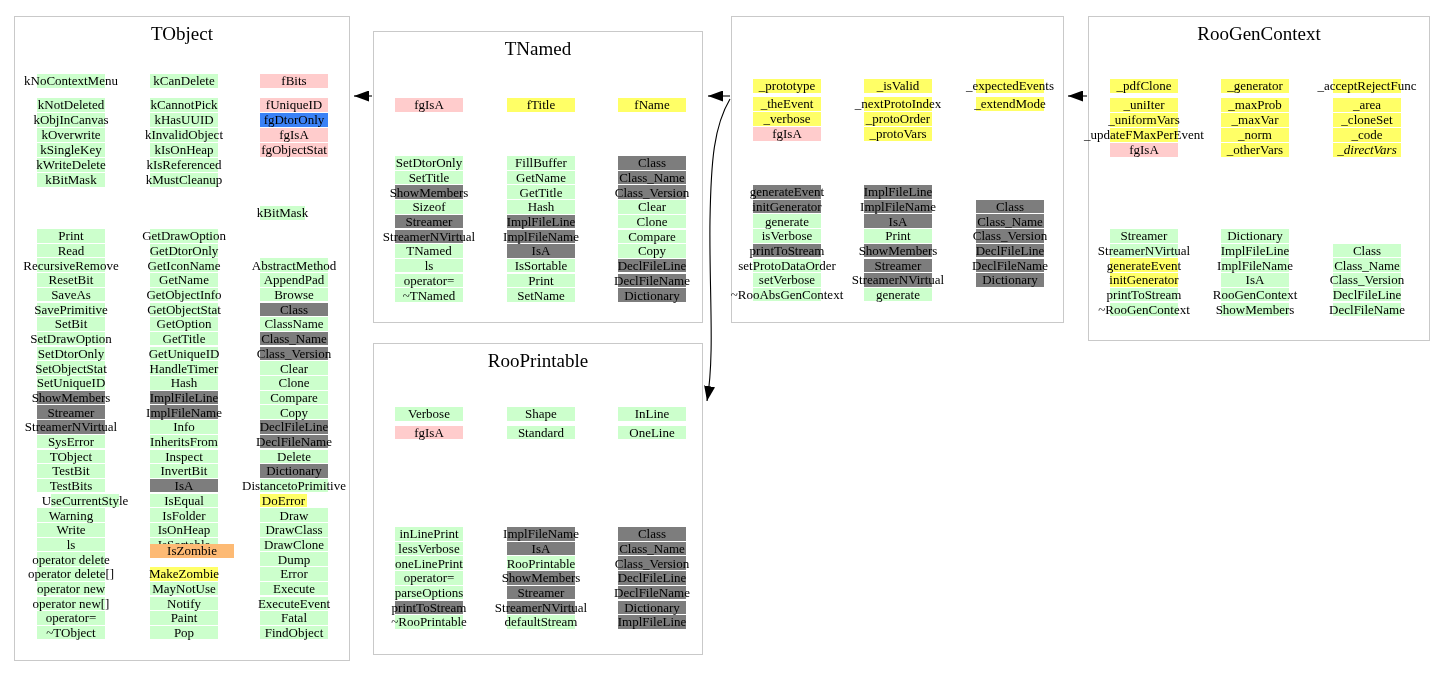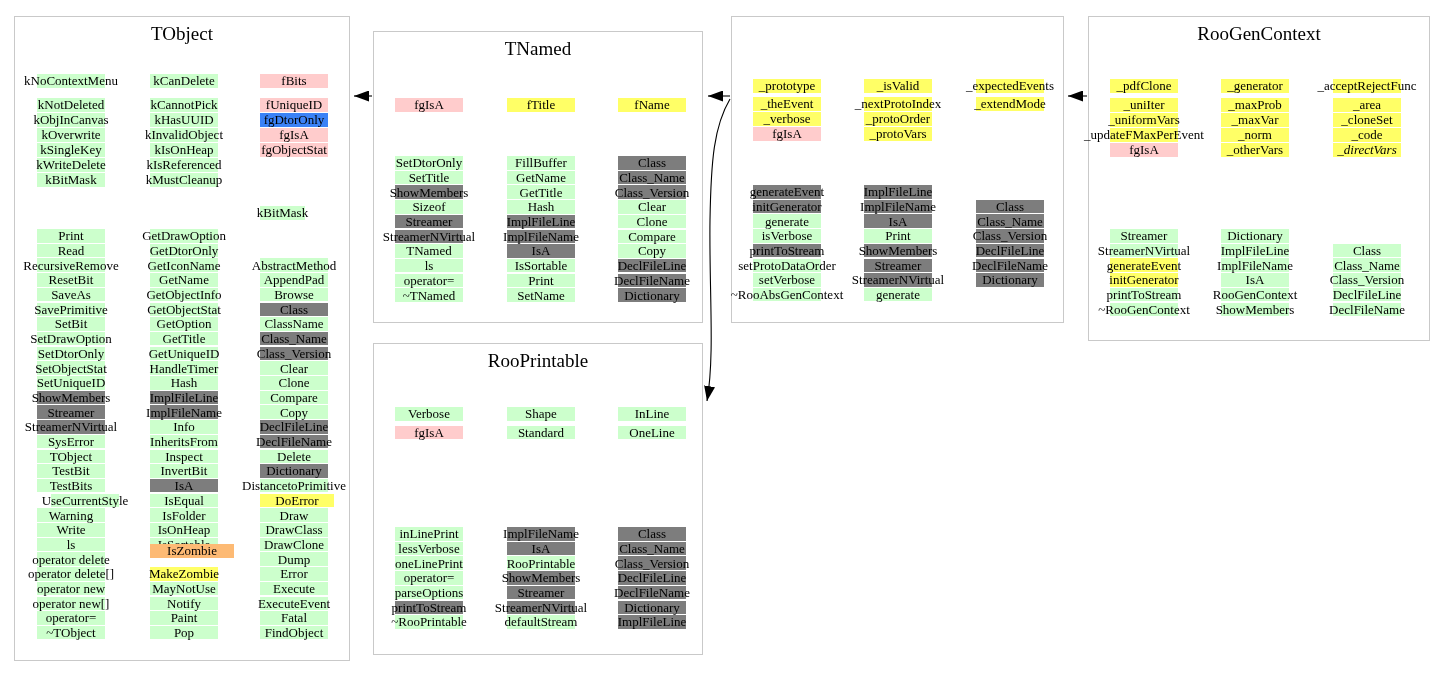--- a/index.html
+++ b/index.html
@@ -115,21 +115,21 @@
       <div class="cell" style="left: 245px; top: 329.6px; width: 68px; height: 13.5px; background: rgb(125, 125, 125);">Class_Version</div>
       <div class="cell" style="left: 245px; top: 344.3px; width: 68px; height: 13.5px; background: rgb(204, 255, 204);">Clear</div>
       <div class="cell" style="left: 245px; top: 359px; width: 68px; height: 13.5px; background: rgb(204, 255, 204);">Clone</div>
       <div class="cell" style="left: 245px; top: 373.7px; width: 68px; height: 13.5px; background: rgb(204, 255, 204);">Compare</div>
       <div class="cell" style="left: 245px; top: 388.4px; width: 68px; height: 13.5px; background: rgb(204, 255, 204);">Copy</div>
       <div class="cell" style="left: 245px; top: 403.1px; width: 68px; height: 13.5px; background: rgb(125, 125, 125);">DeclFileLine</div>
       <div class="cell" style="left: 245px; top: 417.8px; width: 68px; height: 13.5px; background: rgb(125, 125, 125);">DeclFileName</div>
       <div class="cell" style="left: 245px; top: 432.5px; width: 68px; height: 13.5px; background: rgb(204, 255, 204);">Delete</div>
       <div class="cell" style="left: 245px; top: 447.2px; width: 68px; height: 13.5px; background: rgb(125, 125, 125);">Dictionary</div>
       <div class="cell" style="left: 245px; top: 461.9px; width: 68px; height: 13.5px; background: rgb(204, 255, 204);">DistancetoPrimitive</div>
-      <div class="cell" style="left: 245px; top: 476.6px; width: 74px; height: 13.5px; background: rgb(255, 255, 102);">DoError</div>
+      <div class="cell" style="left: 245px; top: 476.6px; width: 47px; height: 13.5px; background: rgb(255, 255, 102);">DoError</div>
       <div class="cell" style="left: 245px; top: 491.3px; width: 68px; height: 13.5px; background: rgb(204, 255, 204);">Draw</div>
       <div class="cell" style="left: 245px; top: 506px; width: 68px; height: 13.5px; background: rgb(204, 255, 204);">DrawClass</div>
       <div class="cell" style="left: 245px; top: 520.7px; width: 68px; height: 13.5px; background: rgb(204, 255, 204);">DrawClone</div>
       <div class="cell" style="left: 245px; top: 535.4px; width: 68px; height: 13.5px; background: rgb(204, 255, 204);">Dump</div>
       <div class="cell" style="left: 245px; top: 550.1px; width: 68px; height: 13.5px; background: rgb(204, 255, 204);">Error</div>
       <div class="cell" style="left: 245px; top: 564.8px; width: 68px; height: 13.5px; background: rgb(204, 255, 204);">Execute</div>
       <div class="cell" style="left: 245px; top: 579.5px; width: 68px; height: 13.5px; background: rgb(204, 255, 204);">ExecuteEvent</div>
       <div class="cell" style="left: 245px; top: 594.2px; width: 68px; height: 13.5px; background: rgb(204, 255, 204);">Fatal</div>
       <div class="cell" style="left: 245px; top: 608.9px; width: 68px; height: 13.5px; background: rgb(204, 255, 204);">FindObject</div>
     </div>

